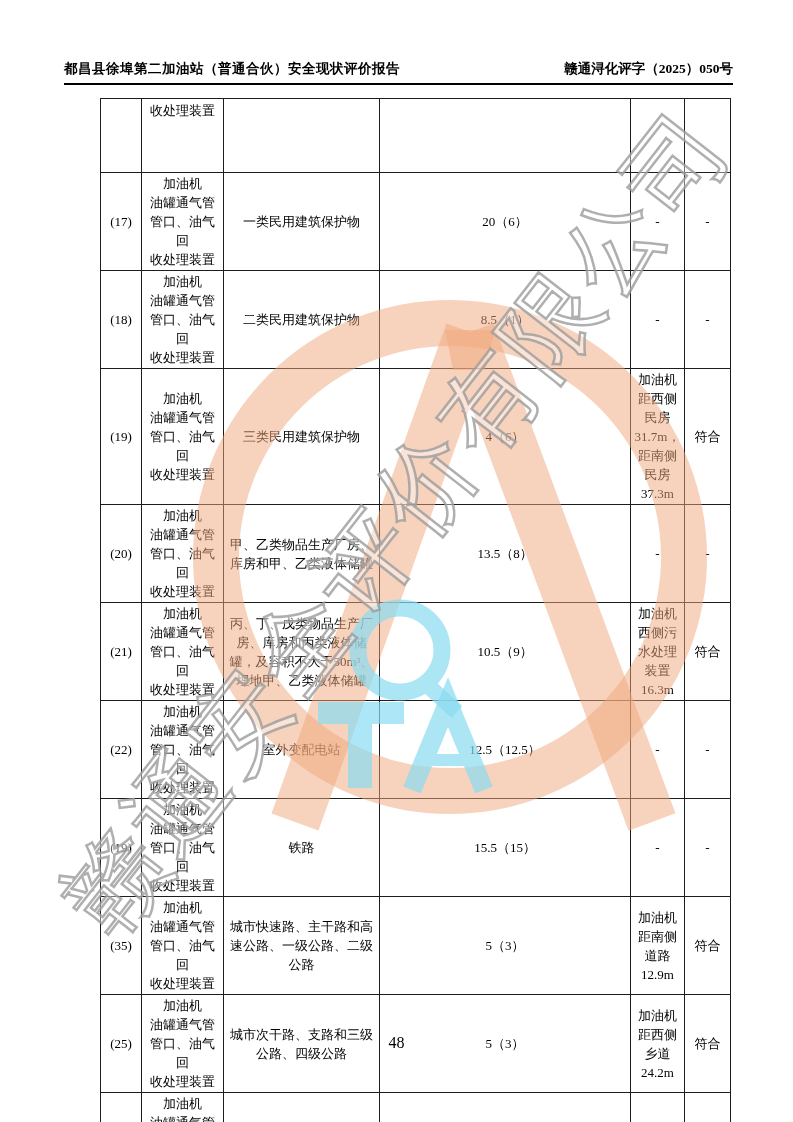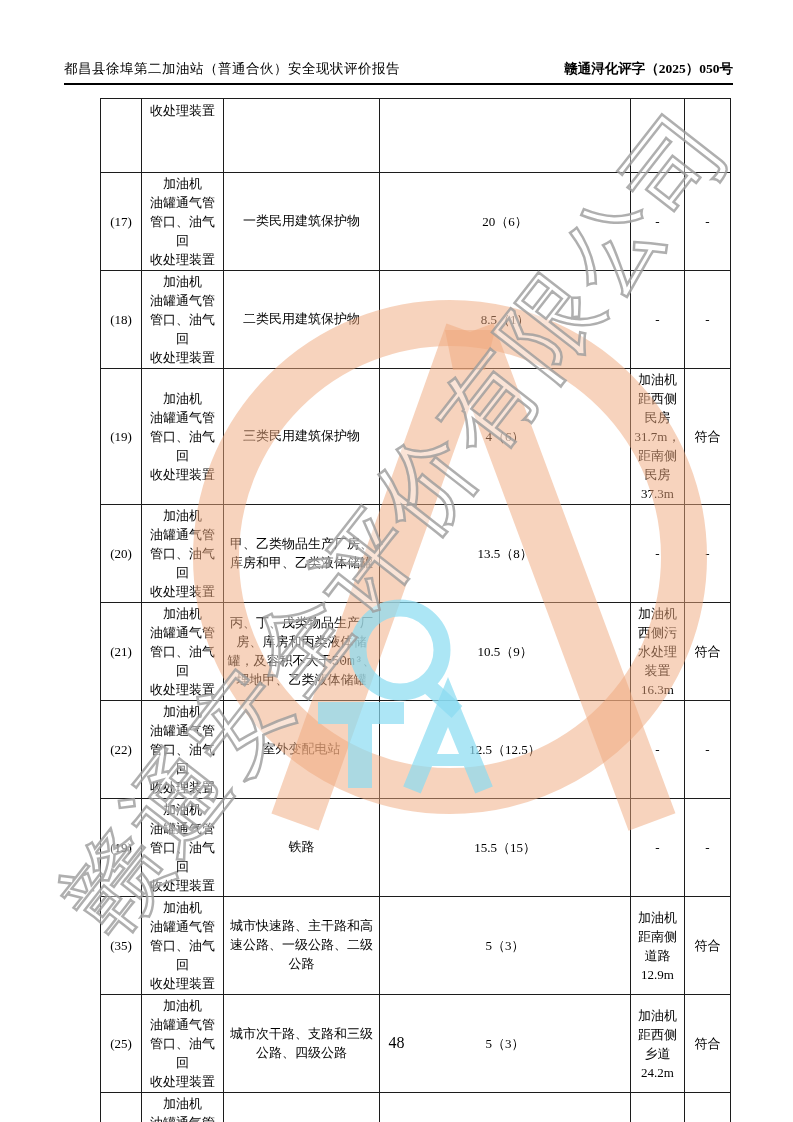--- a/index.html
+++ b/index.html
@@ -10,38 +10,38 @@
   }
   #page{position:relative;width:793px;height:1122px;overflow:hidden;background:#fff;}
 
   
   .hdr{
     position:absolute;top:60px;left:64px;right:60px;
     display:flex;justify-content:space-between;align-items:flex-end;
     border-bottom:2px solid #000;padding-bottom:5px;
     font-size:13.5px;line-height:18px;
   }
-  .hdr .left{font-weight:normal;letter-spacing:0.5px;text-align:right;}
+  .hdr .left{font-weight:bold;letter-spacing:0.5px;text-align:right;}
   .hdr .right{font-weight:bold;text-align:center;}
 
   
   table.main{
     position:absolute;left:100px;top:98px;
     border-collapse:collapse;table-layout:fixed;width:630px;
   }
   table.main td{
     border:1px solid #1c1c1c;
     vertical-align:middle;text-align:center;
     padding:1px 2px;overflow:hidden;
     font-size:13px;line-height:19px;
   }
   td.c-no{font-size:13px;}
   td.c-item{white-space:pre-line;line-height:19px;}
   td.c-item.top{vertical-align:top;padding-top:2px;}
-  td.c-obj{line-height:19px;padding:1px 1px;font-family:Liberation Mono, monospace;}
+  td.c-obj{line-height:19px;padding:1px 1px;}
   td.c-val{font-size:14px;padding-right:160px;}
   td.c-status{font-size:12px;line-height:18px;padding:1px 1px;}
   td.c-concl{font-size:13.5px;}
 
   
   .pageno{
     position:absolute;top:1034px;left:0;width:100%;
     text-align:center;font-size:16px;
   }
 

